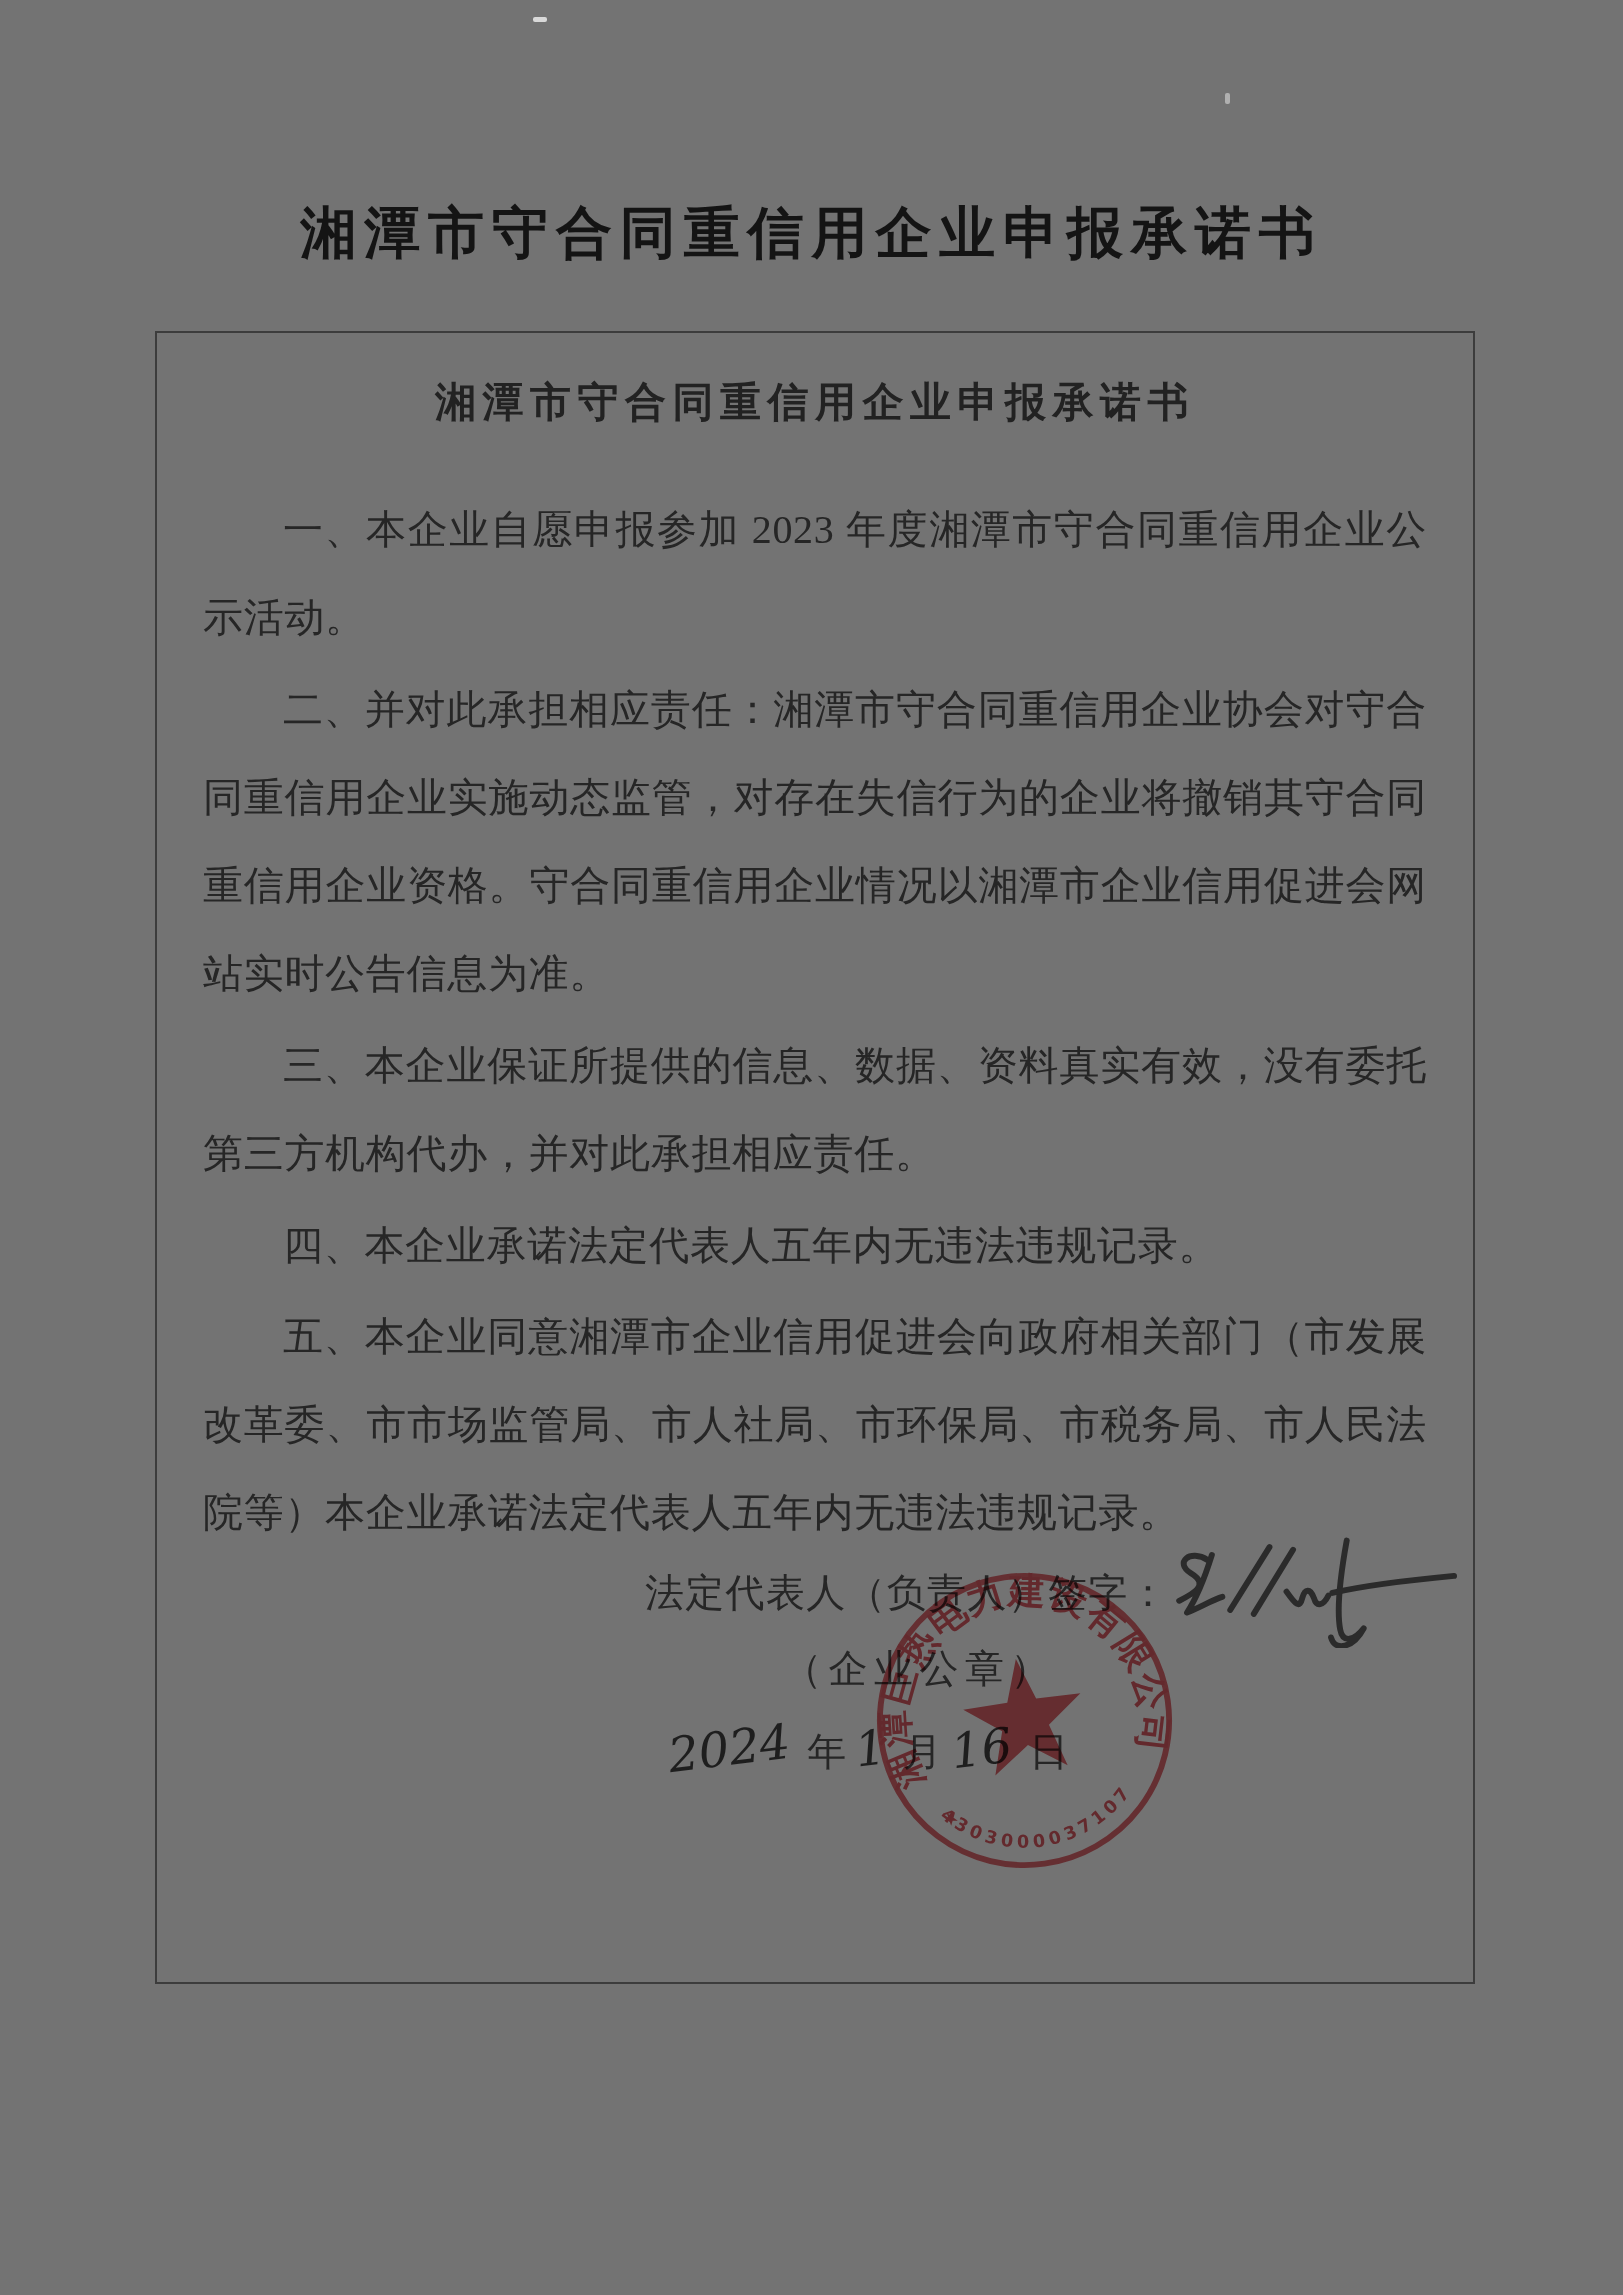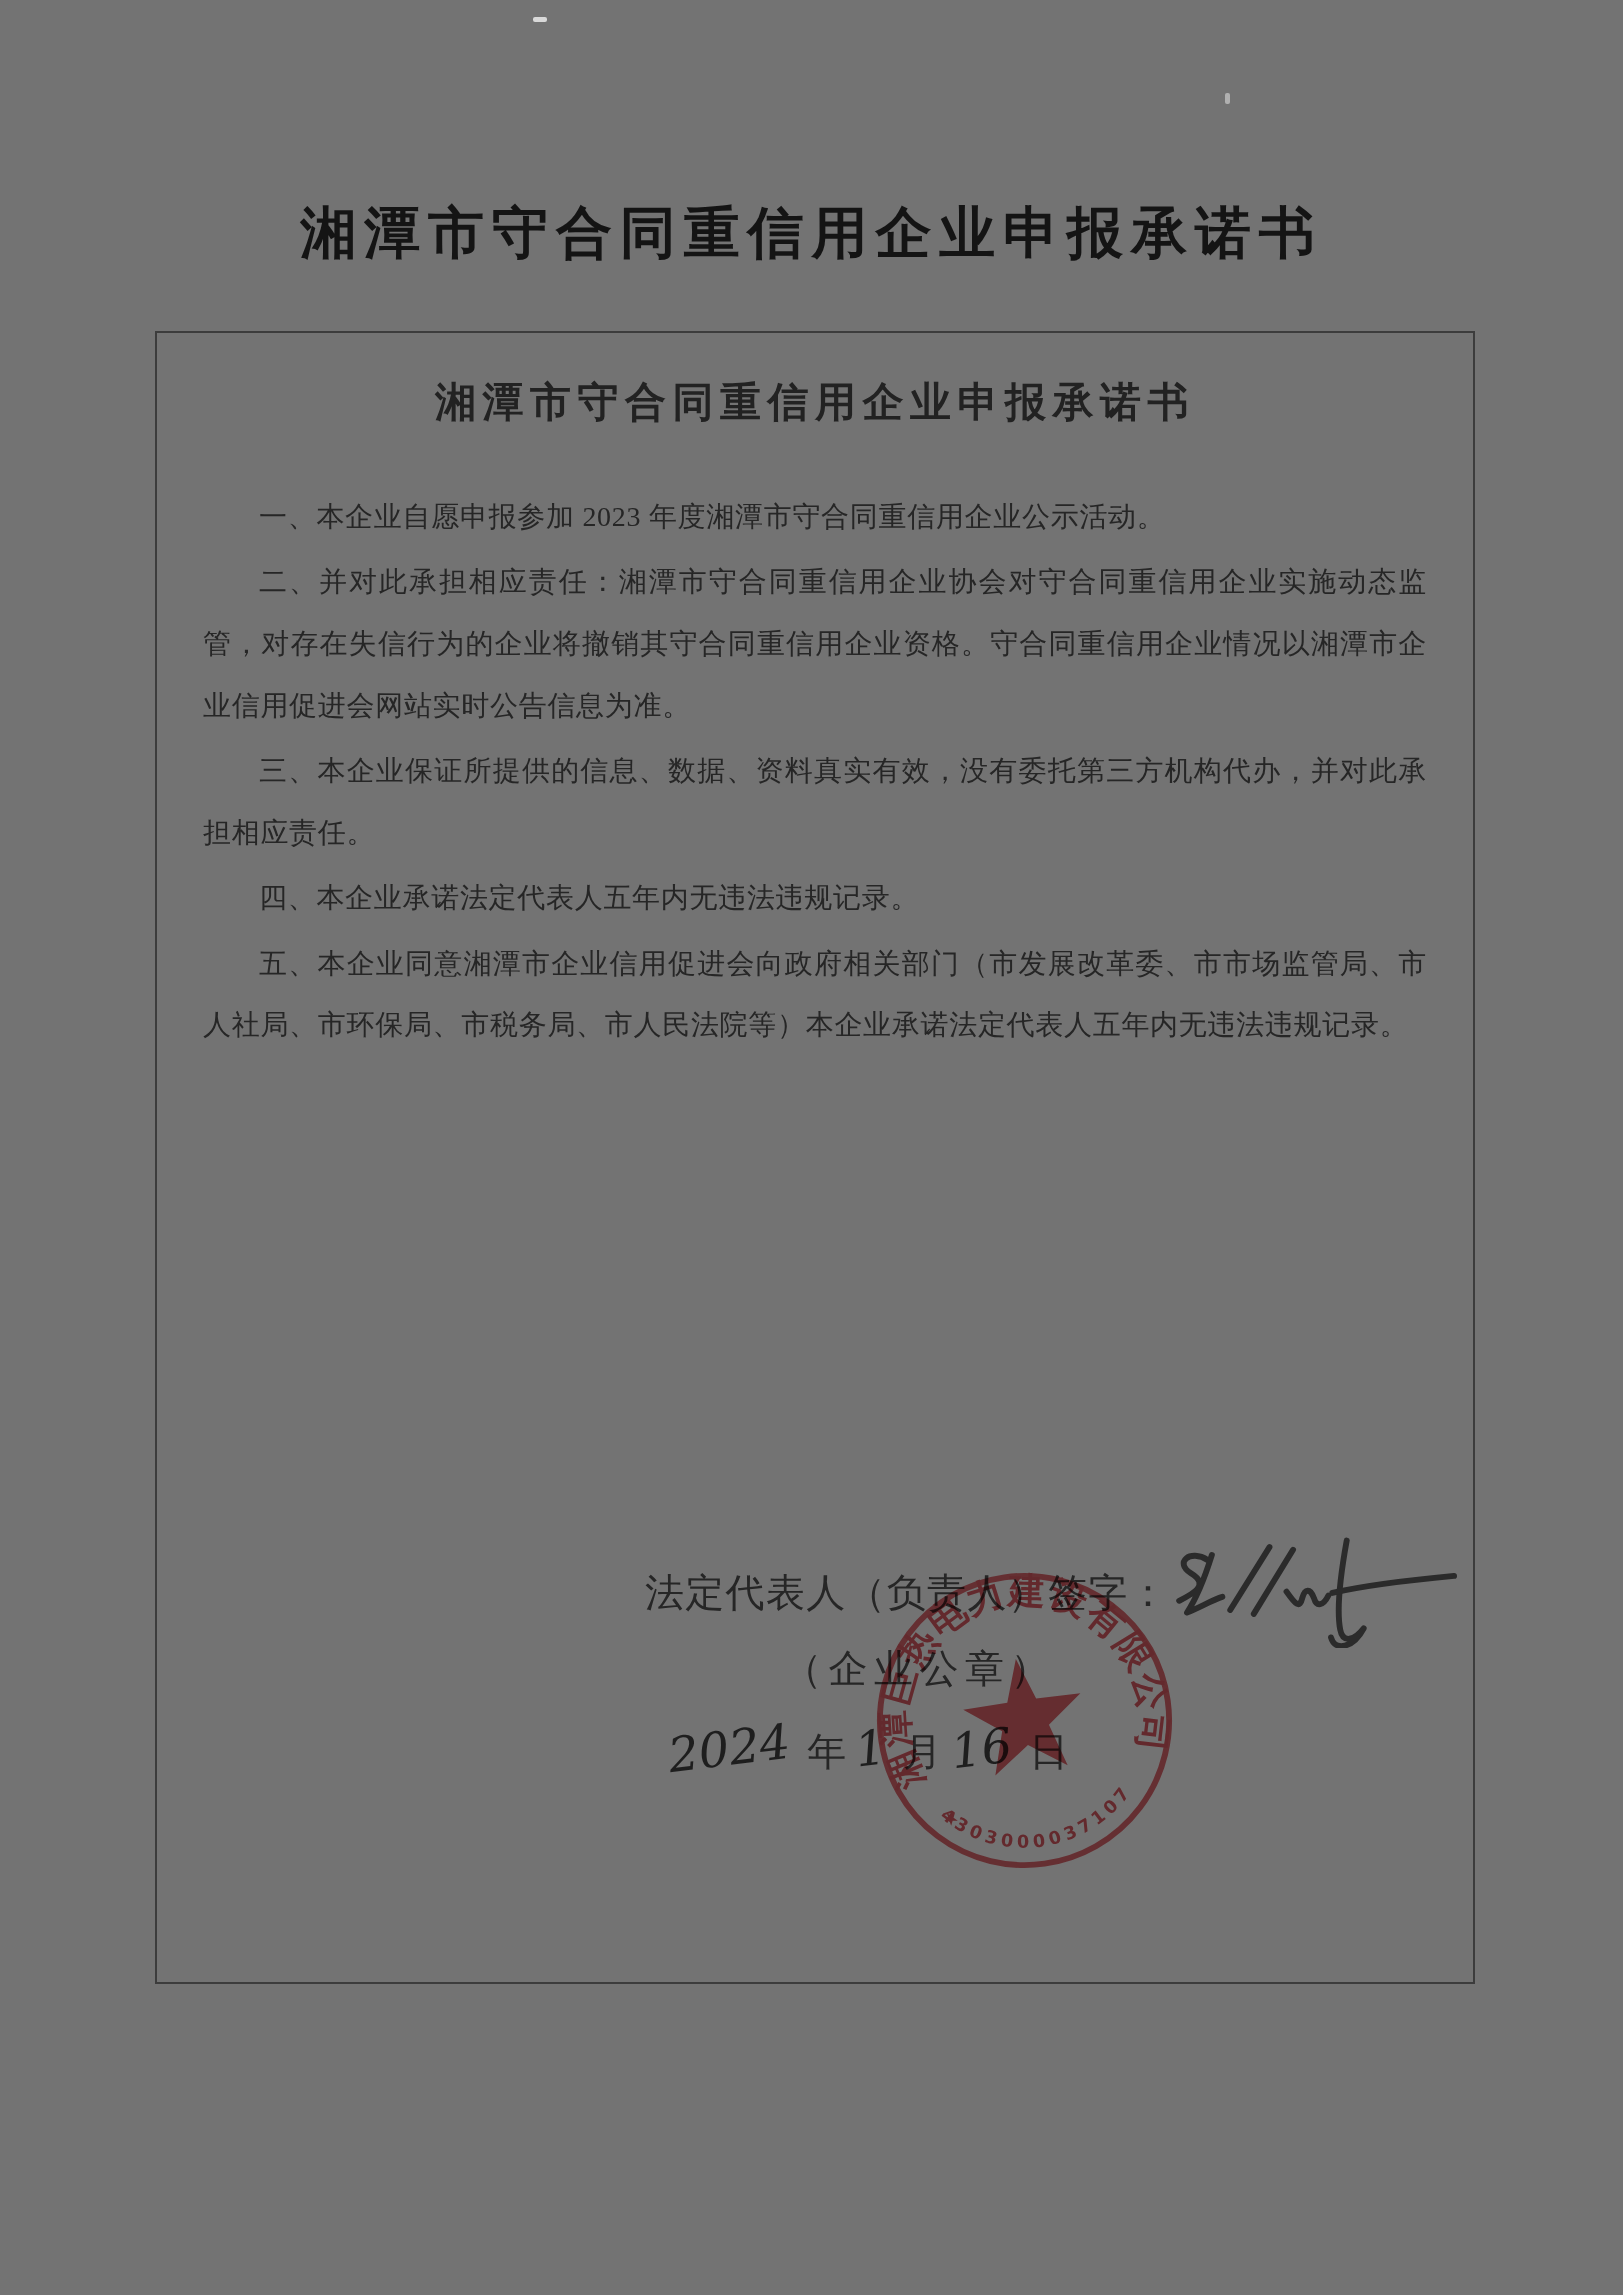--- a/index.html
+++ b/index.html
@@ -31,21 +31,21 @@
   .inner-title{
     text-align:center;
     font-size:41px;
     font-weight:600;
     letter-spacing:6.5px;
     color:#222;
     margin:3.9px 0 56px 0;
   }
   .body-text p{
     margin:0 0 3.9px 0;
-    font-size:28px;
+    font-size:40px;
     line-height:2.2;
     text-align:justify;
     text-indent:2em;
     color:#262626;
     letter-spacing:0.7px;
     font-family:Liberation Serif, serif;
   }
   .sig-label{
     position:absolute;
     left:645px;top:1566px;

